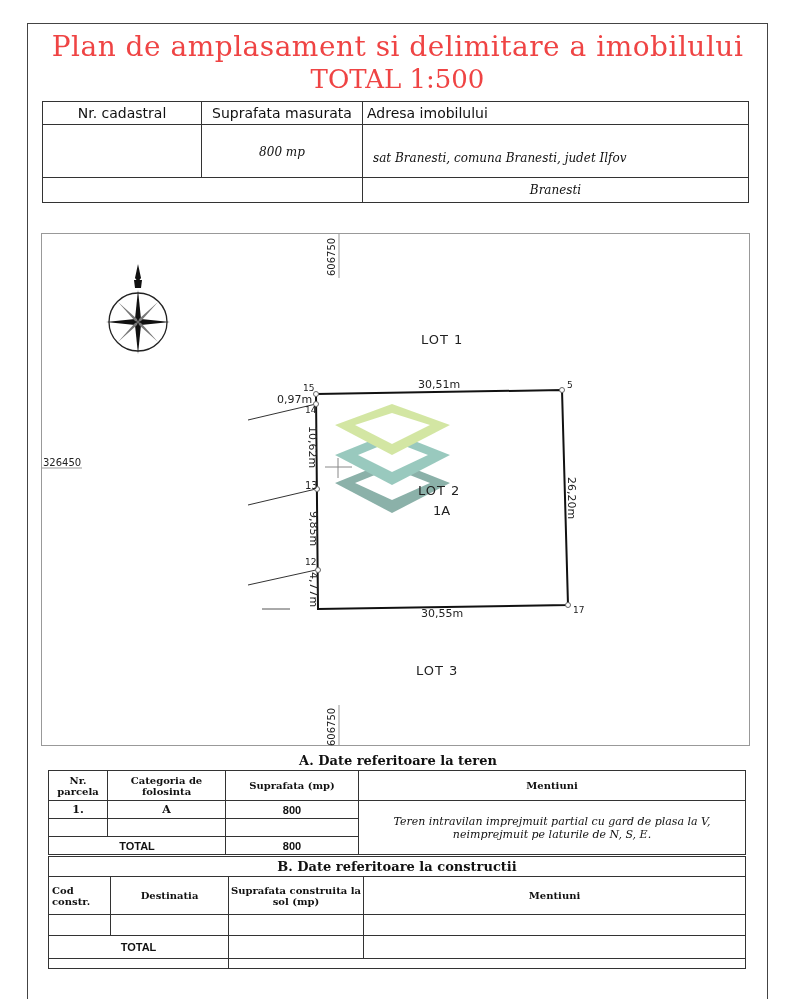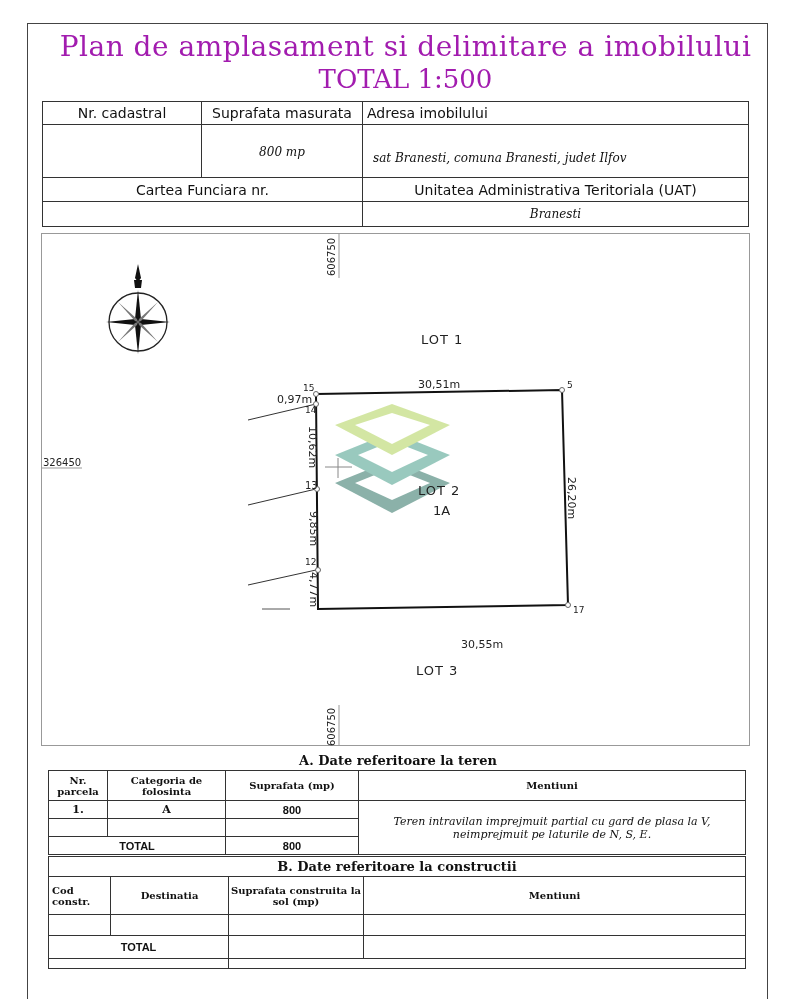--- a/index.html
+++ b/index.html
@@ -1,19 +1,19 @@
 <!DOCTYPE html>
 <html><head>
 <meta charset="utf-8">
 <style>
   html,body{margin:0;padding:0;background:#fff;}
   body{width:802px;height:999px;position:relative;overflow:hidden;font-family:"Liberation Sans",sans-serif;color:#111;}
   .abs{position:absolute;}
   .outer{left:27px;top:23px;width:741px;height:990px;border:1.5px solid #444;border-bottom:none;box-sizing:border-box;}
-  .title{left:27px;width:741px;text-align:center;font-family:"DejaVu Serif",serif;color:#a21caf;padding-left:8px;}
+  .title{left:27px;width:741px;text-align:center;font-family:"DejaVu Serif",serif;color:#ef4444;}
   .t1{top:30px;font-size:28px;letter-spacing:0.5px;}
   .t2{top:64px;font-size:26px;}
   table{border-collapse:collapse;}
   td{border:1.4px solid #333;padding:0;}
   .hdr td{font-family:"DejaVu Sans",sans-serif;font-size:14px;}
   .it{font-family:"DejaVu Serif",serif;font-style:italic;font-size:12px;}
   .map{left:41px;top:233px;width:709px;height:513px;border:1.5px solid #999;box-sizing:border-box;}
   .small{font-family:"DejaVu Sans",sans-serif;color:#222;}
   .serif-b{font-family:"DejaVu Serif",serif;font-weight:bold;}
   .tabA td, .tabB td{font-size:11px;text-align:center;vertical-align:middle;}
@@ -30,24 +30,20 @@
   <tbody>
       <tr class="hdr" style="height:23px;">
     <td style="width:158px;text-align:center;">Nr. cadastral</td>
     <td style="width:160px;text-align:center;">Suprafata masurata</td>
     <td style="padding-left:4px;">Adresa imobilului</td>
   </tr>
   <tr style="height:53px;">
     <td></td>
     <td class="it" style="text-align:center;vertical-align:top;padding-top:20px;">800 mp</td>
     <td class="it" style="padding-left:10px;padding-top:14px;">sat Branesti, comuna Branesti, judet Ilfov</td>
-  </tr>
-  <tr class="hdr" style="height:24px;">
-    <td colspan="2" style="text-align:center;">Cartea Funciara nr.</td>
-    <td style="text-align:center;">Unitatea Administrativa Teritoriala (UAT)</td>
   </tr>
   <tr style="height:25px;margin-top:40px;">
     <td colspan="2"></td>
     <td class="it" style="text-align:center;">Branesti</td>
   </tr>
 </tbody>
   </table>
 
 <div class="abs map"></div>
 
@@ -109,21 +105,21 @@
 <div class="abs small" style="left:416px;top:663px;font-size:13px;letter-spacing:1px;">LOT 3</div>
 
 <div class="abs small" style="left:303px;top:383px;font-size:9px;">15</div>
 <div class="abs small" style="left:305px;top:405px;font-size:9px;">14</div>
 <div class="abs small" style="left:305px;top:480px;font-size:10px;">13</div>
 <div class="abs small" style="left:305px;top:557px;font-size:9px;">12</div>
 <div class="abs small" style="left:567px;top:380px;font-size:9px;">5</div>
 <div class="abs small" style="left:573px;top:605px;font-size:9px;">17</div>
 
 <div class="abs small" style="left:418px;top:378px;font-size:11px;">30,51m</div>
-<div class="abs small" style="left:421px;top:638px;font-size:11px;margin-left:40px;">30,55m</div>
+<div class="abs small" style="left:421px;top:607px;font-size:11px;">30,55m</div>
 <div class="abs small" style="left:277px;top:393px;font-size:11px;">0,97m</div>
 <div class="abs small" style="left:578px;top:477px;font-size:11px;transform-origin:0 0;transform:rotate(90deg);">26,20m</div>
 <div class="abs small" style="left:319px;top:426px;font-size:11px;transform-origin:0 0;transform:rotate(90deg);">10,62m</div>
 <div class="abs small" style="left:320px;top:511px;font-size:11px;transform-origin:0 0;transform:rotate(90deg);">9,85m</div>
 <div class="abs small" style="left:320px;top:572px;font-size:11px;transform-origin:0 0;transform:rotate(90deg);">4,77m</div>
 
 <div class="abs serif-b" style="left:48px;width:700px;text-align:center;top:753px;font-size:13px;">A. Date referitoare la teren</div>
 <table class="abs tabA" style="left:48px;top:770px;width:698px;">
   <tbody>
       <tr style="height:30px;">

